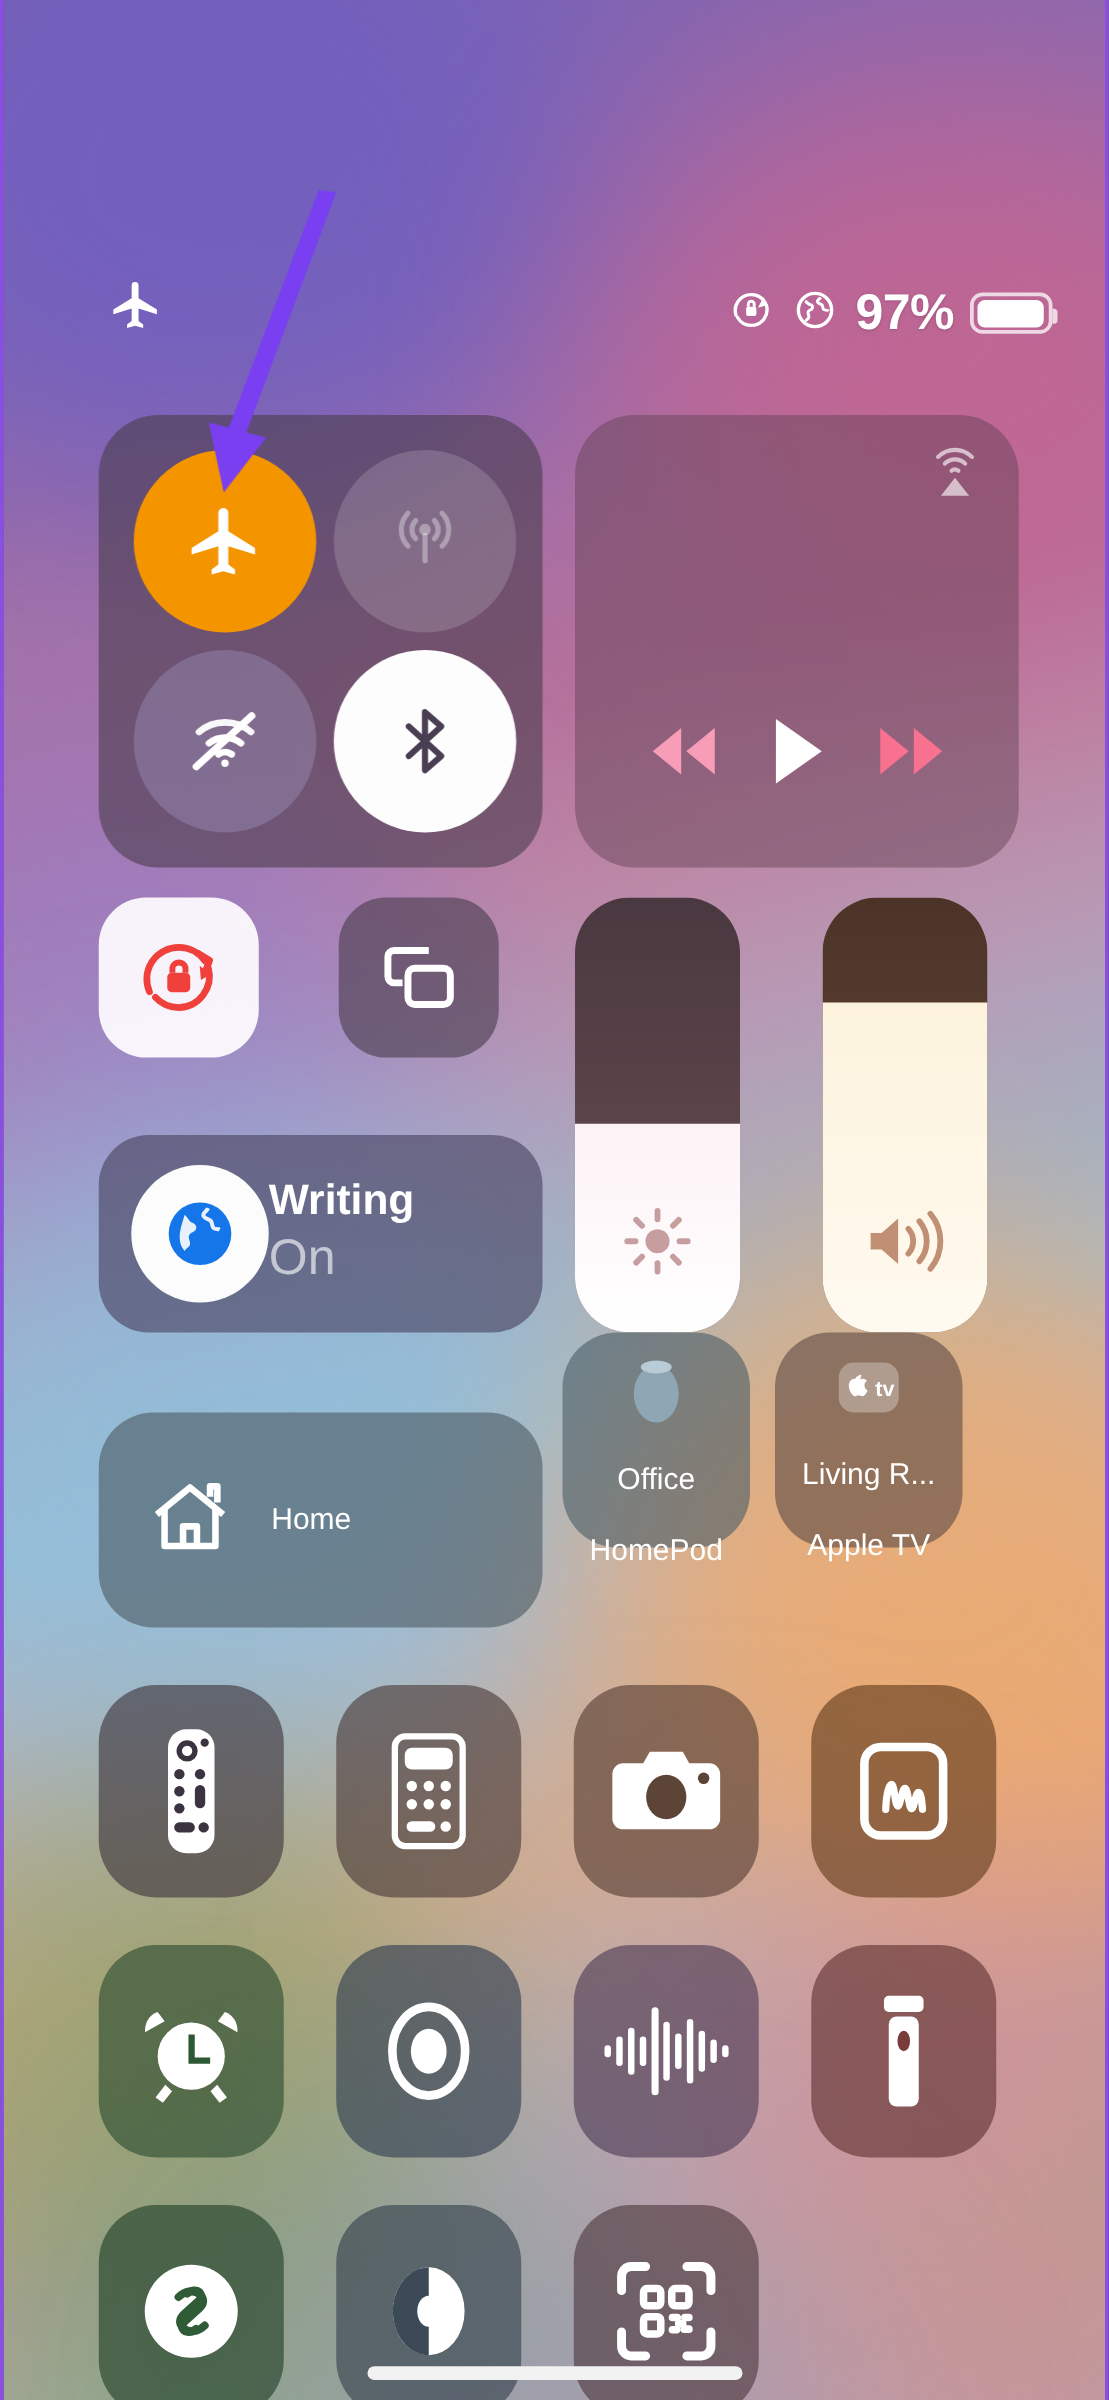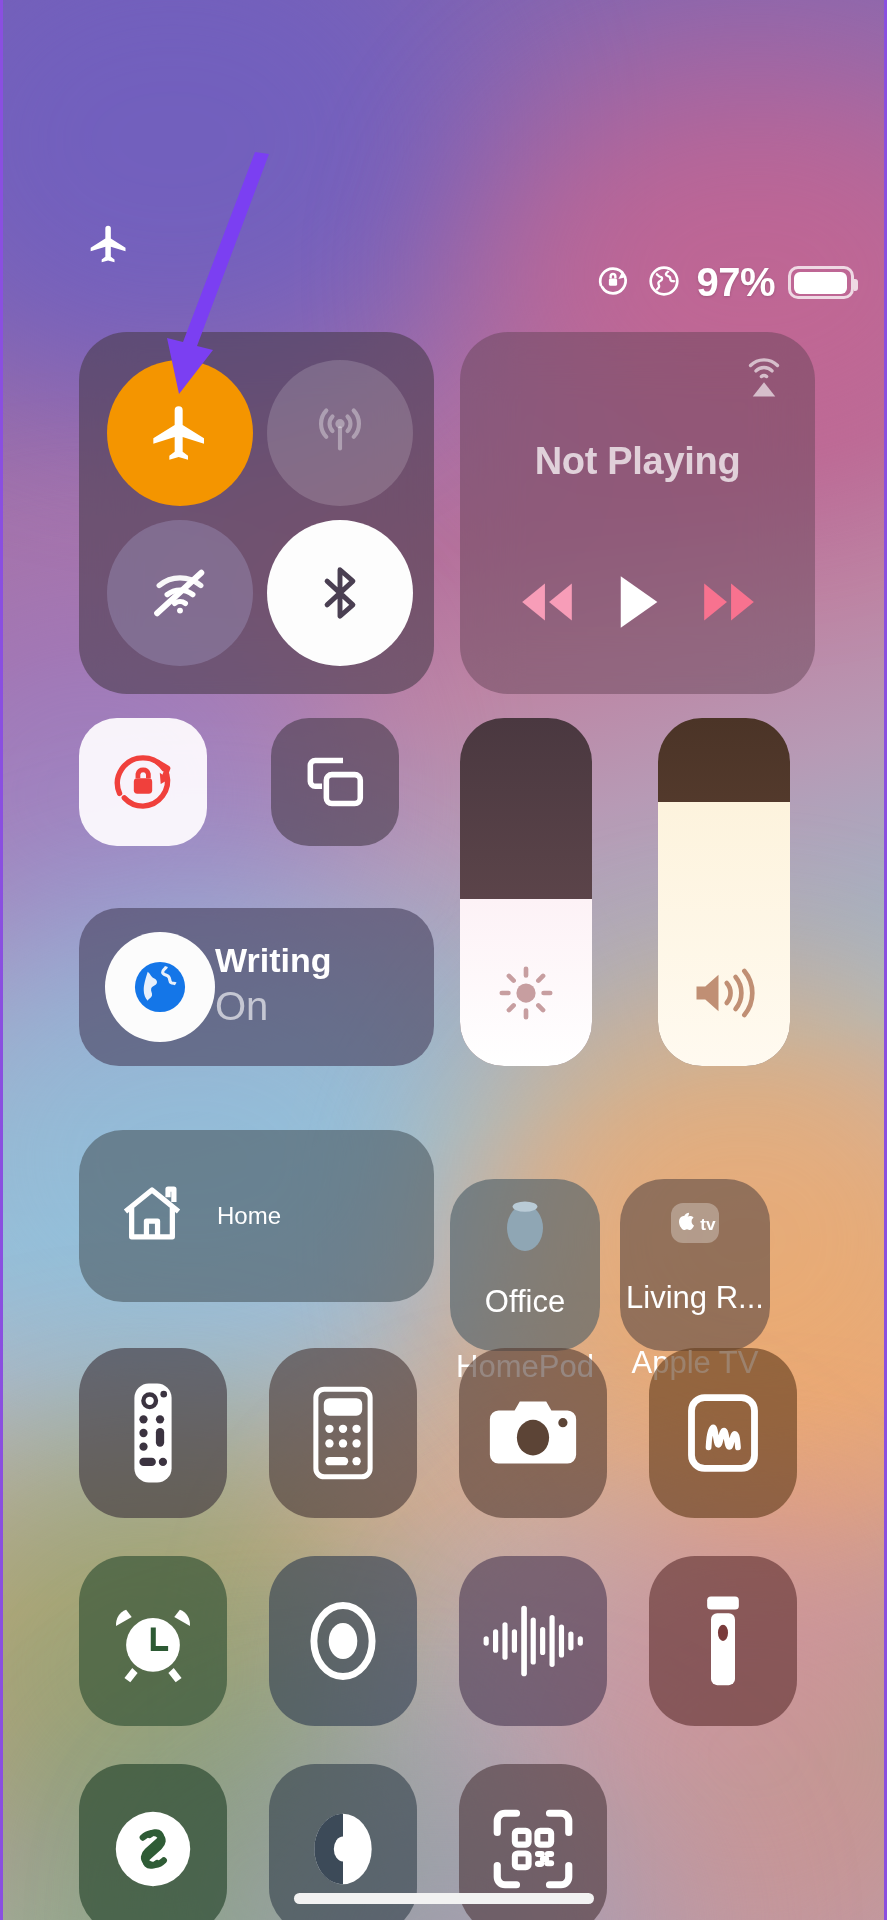--- a/index.html
+++ b/index.html
@@ -42,21 +42,21 @@
   .b5{width:560px;height:520px;right:-140px;top:980px;background:#f0aa6a;opacity:.8;}
   .b6{width:520px;height:480px;left:-120px;top:1430px;background:#6ea26a;opacity:.55;}
   .b7{width:460px;height:420px;left:330px;top:1480px;background:#9fbcd8;opacity:.5;}
   .b8{width:520px;height:470px;right:-130px;top:1520px;background:#e0868b;opacity:.6;}
   .b9{width:420px;height:380px;left:60px;top:1700px;background:#7f9e7a;opacity:.45;}
   .b10{width:480px;height:300px;left:200px;top:1780px;background:#a796c4;opacity:.5;}
 
   
   .statusbar{position:absolute;top:0;left:0;right:0;height:300px;}
   .sb-left{position:absolute;left:84px;top:222px;}
-  .sb-right{position:absolute;right:30px;top:228px;display:flex;align-items:center;gap:13px;margin-top:32px;}
+  .sb-right{position:absolute;right:42px;top:228px;display:flex;align-items:center;gap:13px;}
   .sb-pct{color:#fff;font-size:40px;font-weight:600;letter-spacing:-.5px;
           text-shadow:0 1px 3px rgba(0,0,0,.18);}
   .batt{position:relative;width:66px;height:33px;border:3px solid rgba(255,255,255,.75);
         border-radius:10px;box-sizing:border-box;}
   .batt .fill{position:absolute;left:2.5px;top:2.5px;bottom:2.5px;background:#fff;border-radius:6px;}
   .batt:after{content:"";position:absolute;right:-7px;top:10px;width:4px;height:12px;
               background:rgba(255,255,255,.75);border-radius:0 3px 3px 0;}
 
   
   .cc{position:absolute;left:0;top:0;width:887px;height:1920px;}
@@ -105,25 +105,25 @@
   .bright .filled{background:linear-gradient(180deg,#fdf2f6,#fff);}
   .vol{left:655px;top:718px;}
   .vol .track{background:linear-gradient(180deg,#4b3427,#6b4a3a);}
   .vol .filled{background:linear-gradient(180deg,#fdf3dd,#fffaf0);}
 
   .home{left:76px;top:1130px;width:355px;height:172px;border-radius:44px;
         background:rgba(78,92,100,.62);display:flex;align-items:center;gap:28px;padding-left:36px;
         box-sizing:border-box;}
   .home .lbl{color:#fff;font-size:24px;font-weight:500;}
 
-  .acc{position:absolute;top:1179px;width:150px;height:172px;border-radius:44px;
+  .acc{position:absolute;top:1066px;width:150px;height:172px;border-radius:44px;
        padding:16px 10px;box-sizing:border-box;display:flex;flex-direction:column;
        align-items:center;justify-content:flex-start;gap:28px;}
   .acc .ic{height:62px;display:flex;align-items:center;justify-content:center;}
-  .acc .ln{color:#fff;font-size:31px;font-weight:500;line-height:1.2;text-align:left;
+  .acc .ln{color:#fff;font-size:24px;font-weight:500;line-height:1.2;text-align:left;
            white-space:nowrap;}
   .acc1{left:447px;background:rgba(74,92,102,.60);}
   .acc2{left:617px;background:rgba(92,74,68,.60);}
 
   .apps{position:absolute;left:0;top:1348px;width:887px;}
   .approw{display:flex;gap:42px;padding-left:76px;margin-bottom:38px;}
   .app{width:148px;height:170px;border-radius:46px;display:flex;
        align-items:center;justify-content:center;}
 
   .homebar{position:absolute;left:50%;transform:translateX(-50%);bottom:16px;
@@ -213,21 +213,20 @@
       </div>
     </div>
 
     <div class="mod media">
       <div class="airplay">
         <svg width="54" height="54" viewBox="0 0 24 24" fill="none" stroke="rgba(255,255,255,.62)" stroke-width="1.5" stroke-linecap="round">
           <path d="M8.4 8.4a5 5 0 0 1 7.2 0M6 6a8.4 8.4 0 0 1 12 0M10.8 10.9a2 2 0 0 1 2.4 0"></path>
           <path d="M12 13.4l5 6.4H7z" fill="rgba(255,255,255,.62)" stroke="none"></path>
         </svg>
       </div>
-      <div class="nptitle">Not Playing</div>
       <div class="transport">
         <span>
           <svg width="62" height="46" viewBox="0 0 30 22" fill="#f79db8">
             <path d="M14 2v18L3 11z"></path>
               <path d="M27 2v18L16 11z"></path>
           </svg>
         </span>
         <span>
           <svg width="50" height="56" viewBox="0 0 22 26" fill="#fff">
             <path d="M3 1l17 12L3 25z"></path>

